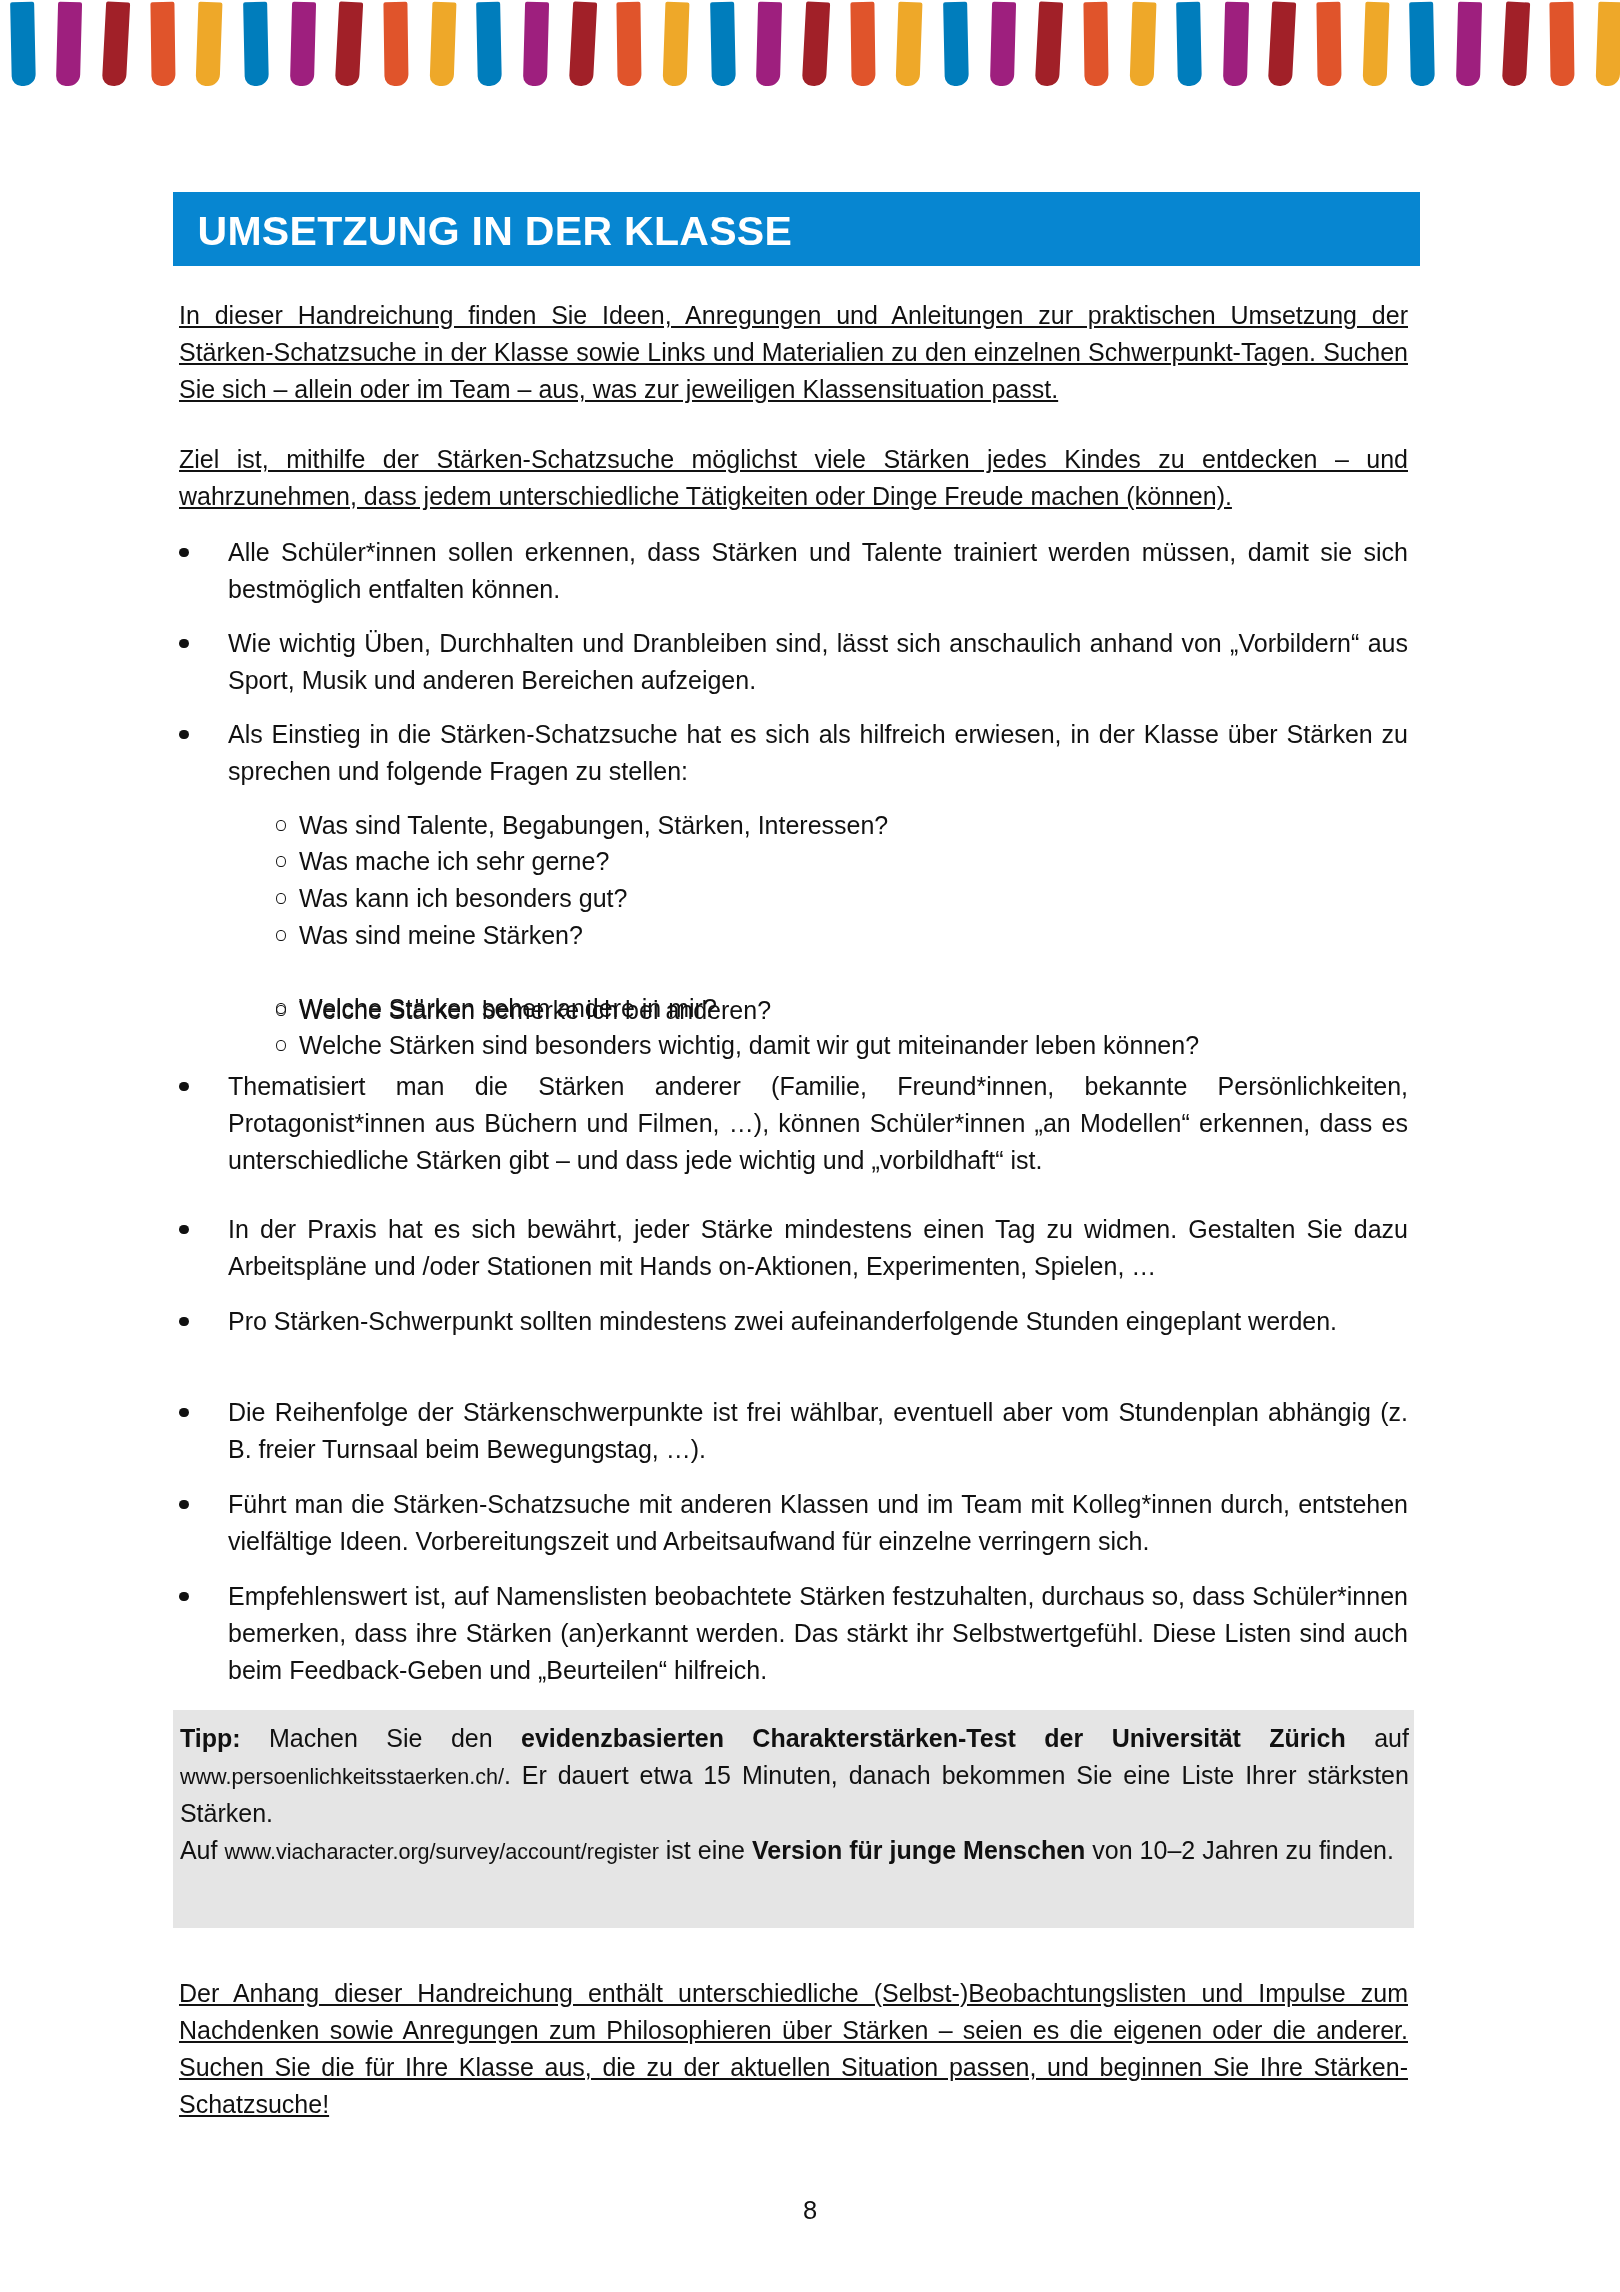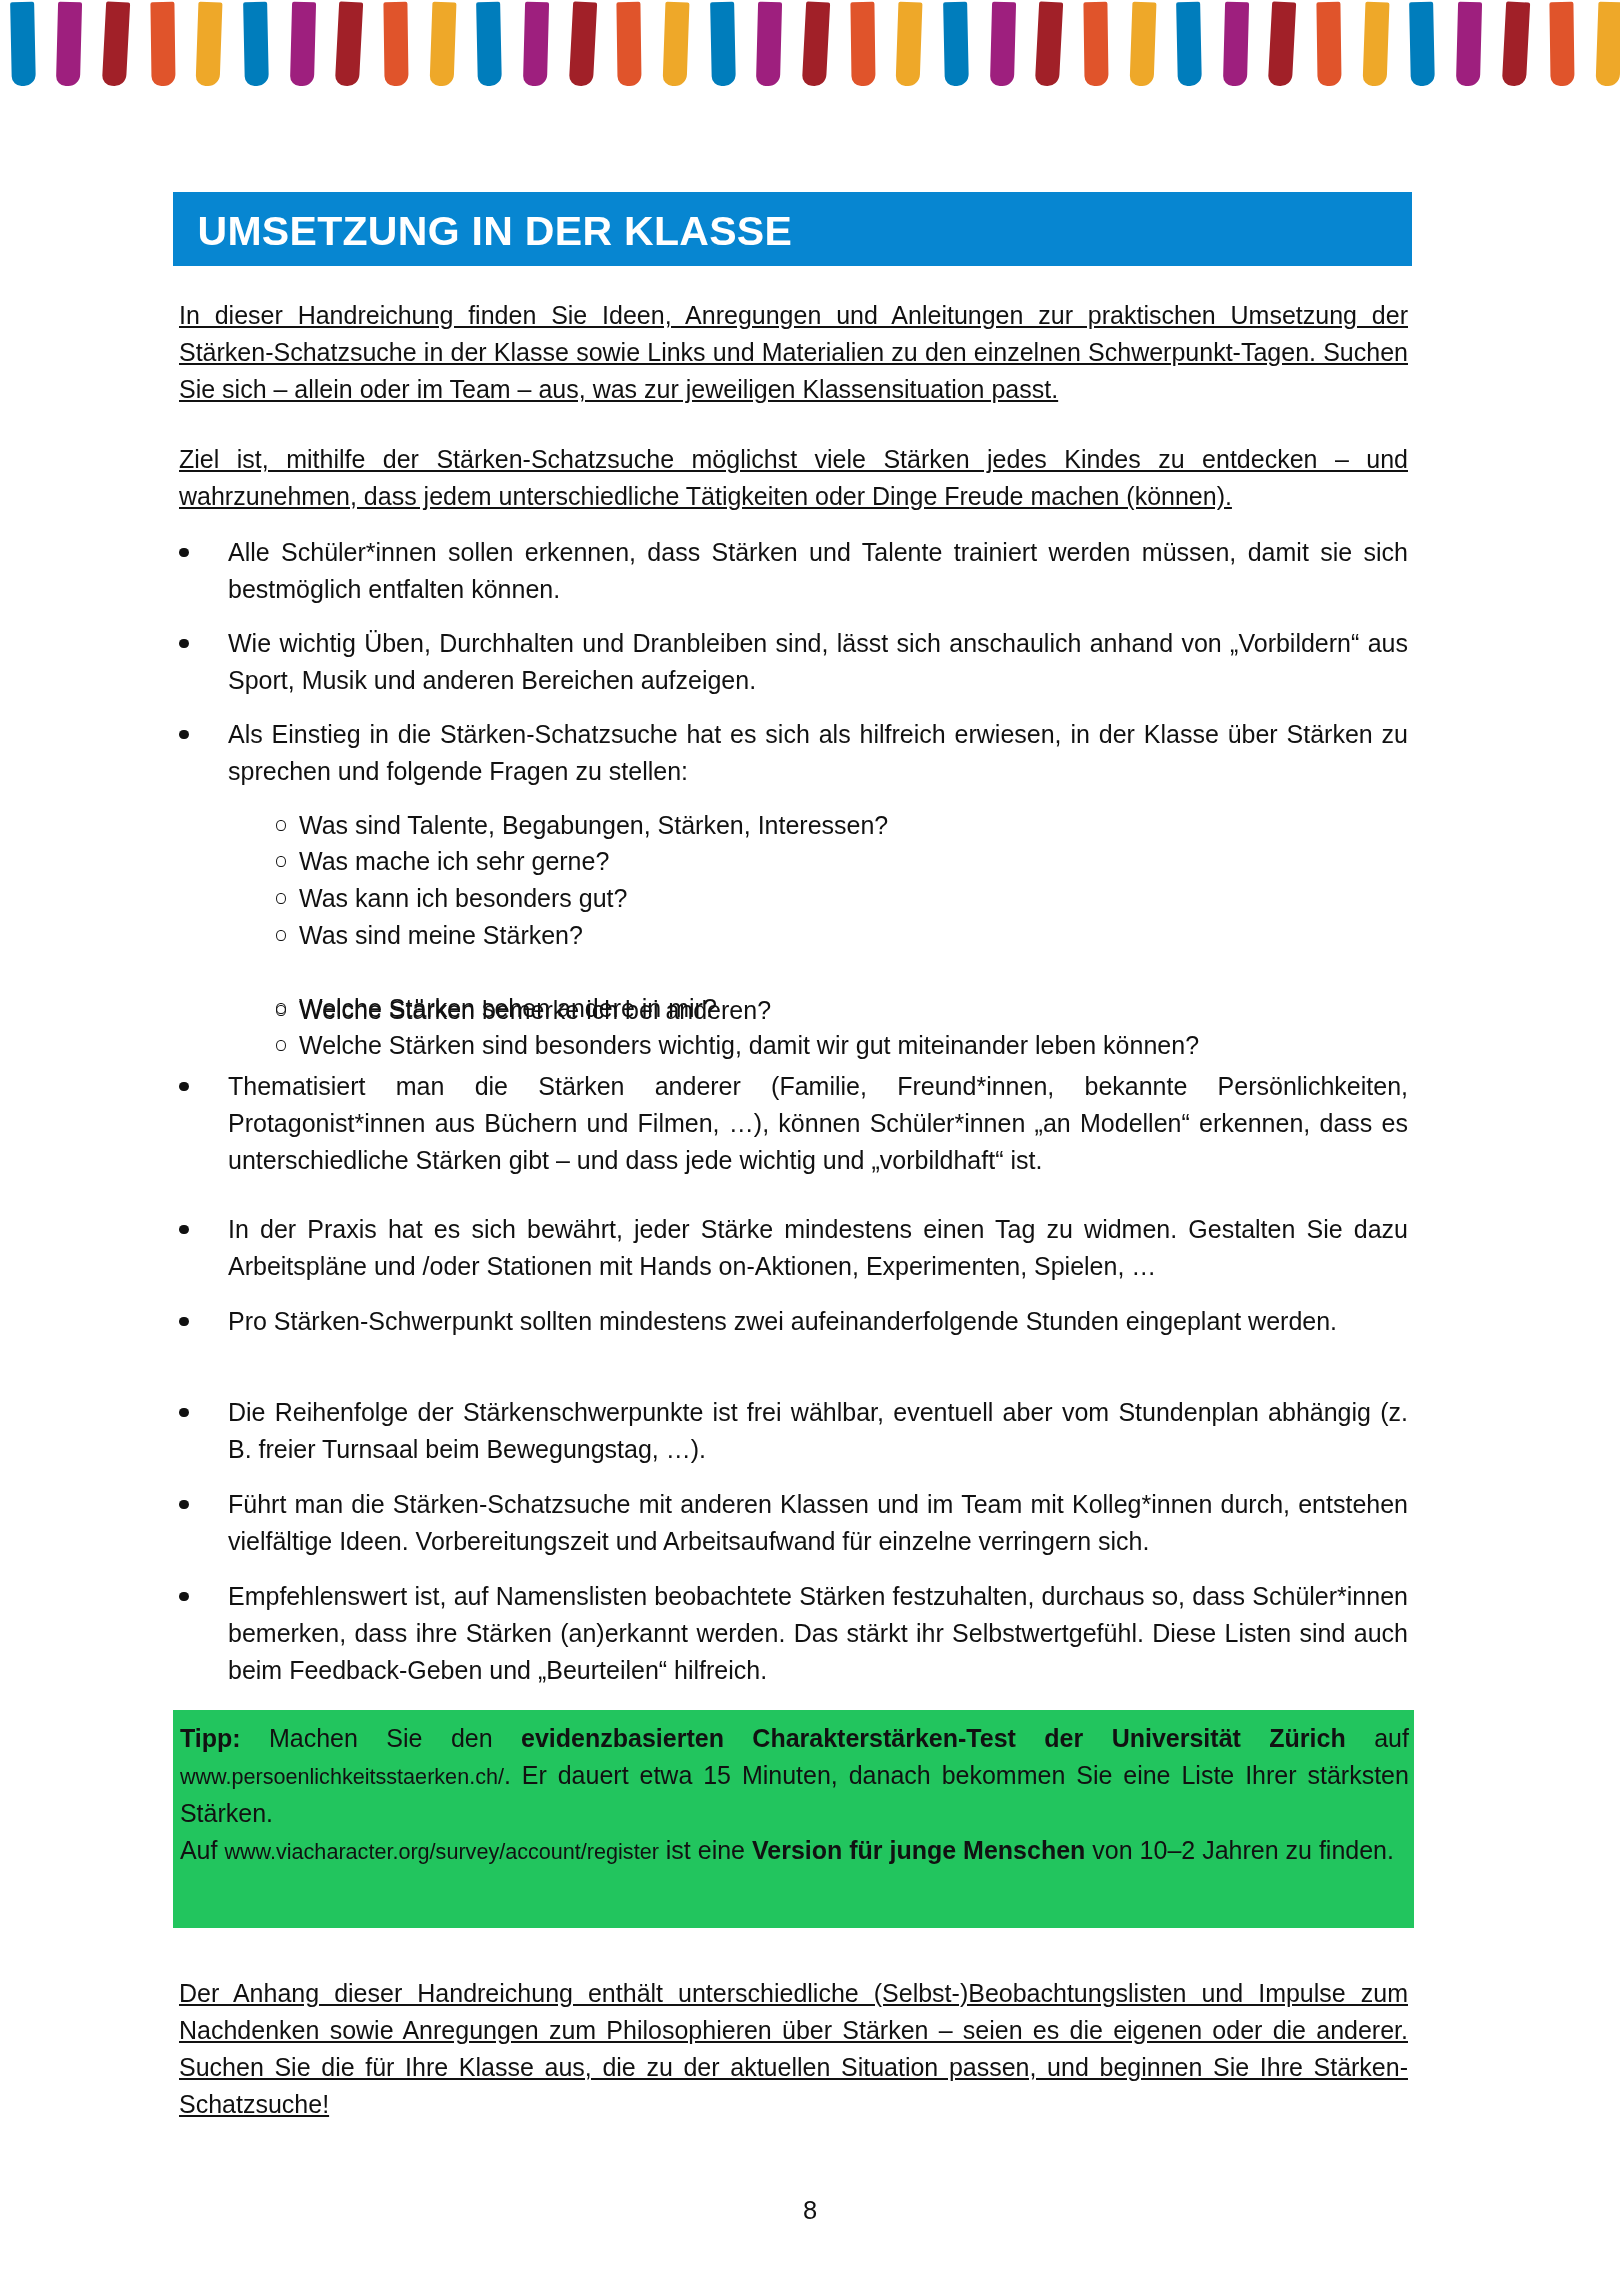--- a/index.html
+++ b/index.html
@@ -2,33 +2,33 @@
 <html><head>
 <meta charset="utf-8">
 <style>
   html, body { margin: 0; padding: 0; background: #ffffff; }
   body { width: 1620px; height: 2293px; position: relative; overflow: hidden;
          font-family: "Liberation Sans", sans-serif; color: #111111; }
   .stripes { position: absolute; left: 0; top: 0; width: 1620px; height: 90px; }
   .stripe { position: absolute; top: 2px; width: 23.5px; height: 84px;
             border-radius: 2px 2px 11.8px 9.8px; }
   .heading { position: absolute; left: 173px; top: 192px; width: 1239px; height: 74px;
-             background: #0786d1; }
+             background: #0786d1; padding-left: 8px; }
   .heading-text { position: absolute; left: 24.5px; top: 15.7px; color: #ffffff;
                   font-size: 41px; font-weight: bold; letter-spacing: 0.3px; white-space: nowrap; }
   .block { position: absolute; left: 179px; width: 1229px; font-size: 25px; line-height: 37px;
            text-align: justify; text-decoration: underline; }
   .block p { margin: 0; }
   .bullet { position: absolute; left: 179px; width: 1229px; font-size: 25px; line-height: 37px; }
   .bullet .dot { position: absolute; left: 0; top: 13.7px; width: 9.8px; height: 9.8px; border-radius: 50%; background: #111; }
   .bullet .text { margin-left: 49px; text-align: justify; }
   .sub { position: absolute; left: 274px; width: 1078px; font-size: 25px; line-height: 37px; }
   .sub .ring { position: absolute; left: 2px; top: 12.7px; width: 9.8px; height: 11.8px; border: 1.6px solid #111; border-radius: 50%; box-sizing: border-box; }
   .sub .text { margin-left: 25px; white-space: nowrap; }
-  .tip { position: absolute; left: 173px; top: 1710px; width: 1241px; height: 218px; background: #22c55e; }
+  .tip { position: absolute; left: 173px; top: 1710px; width: 1241px; height: 218px; background: #e5e5e5; }
   .tip-inner { position: absolute; left: 6.9px; top: 9.8px; width: 1229px; font-size: 25px; line-height: 37px; text-align: justify; }
   .tip-inner p { margin: 0; }
   .small-url { font-size: 21.6px; }
   b { font-weight: bold; }
   .page-number { position: absolute; left: 0; width: 1620px; top: 2196px; text-align: center; font-size: 25.5px; }
 </style>
 </head>
 <body>
 
 <div class="stripes" id="stripes">

